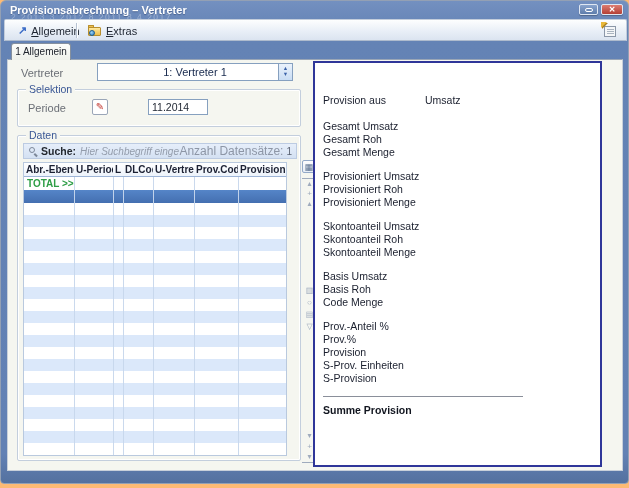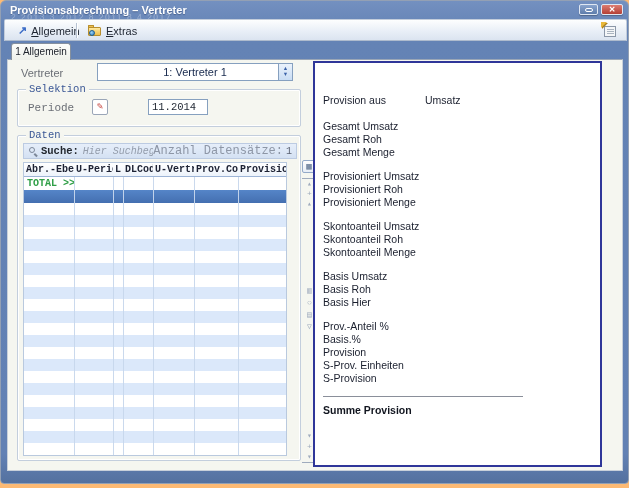--- a/index.html
+++ b/index.html
@@ -64,21 +64,21 @@
 
   
   #vertreter-label { position:absolute; left:20px; top:66px; font-size:11px; color:#6b6f76; }
   #vertreter-combo { position:absolute; left:96px; top:62px; width:196px; height:18px; background:#fff;
              border:1px solid #86a0bf; font-size:11px; color:#17294d; text-align:center; line-height:16px; }
   #vertreter-spin { position:absolute; right:0; top:0; width:14px; height:16px;
              background:linear-gradient(180deg,#eaf2fc,#c9ddf4); border-left:1px solid #86a0bf;
              color:#3a62a8; font-size:5.5px; line-height:5.5px; text-align:center; padding-top:2px; }
 
   .groupbox { position:absolute; border:1px solid #c3cedd; border-radius:2px;
-              box-shadow:inset 0 0 0 1px #ffffff;font-family:Liberation Mono, monospace; }
+              box-shadow:inset 0 0 0 1px #ffffff; }
   .grouptitle { position:absolute; top:-7px; left:8px; padding:0 3px; background:#f5f6f0;
               font-size:10.5px; color:#3a5795; }
   #box-selektion { left:16px; top:88px; width:284px; height:38px; }
   #periode-label { position:absolute; left:10px; top:12px; font-size:11px; color:#6b6f76; }
   #periode-btn   { position:absolute; left:74px; top:9px; width:16px; height:16px; background:#fff;
                    border:1px solid #9aa6b8; border-radius:2px; font-size:10px; line-height:14px;
                    text-align:center; color:#c43b33; }
   #periode-input { position:absolute; left:94px; top:9px; width:60px; height:16px; border:1px solid #86a0bf;
                    font-size:10.5px; color:#1d2430; padding-left:3px; font-family:inherit; background:#fff;margin-left:36px; }
 
@@ -275,25 +275,25 @@
             <div class="rp-row">Provisioniert Menge</div>
           </div>
           <div class="rp-section">
             <div class="rp-row">Skontoanteil Umsatz</div>
             <div class="rp-row">Skontoanteil Roh</div>
             <div class="rp-row">Skontoanteil Menge</div>
           </div>
           <div class="rp-section">
             <div class="rp-row">Basis Umsatz</div>
             <div class="rp-row">Basis Roh</div>
-            <div class="rp-row">Basis Hier</div>
+            <div class="rp-row">Code Menge</div>
           </div>
           <div class="rp-section">
             <div class="rp-row">Prov.-Anteil %</div>
-            <div class="rp-row">Basis.%</div>
+            <div class="rp-row">Prov.%</div>
             <div class="rp-row">Provision</div>
             <div class="rp-row">S-Prov. Einheiten</div>
             <div class="rp-row">S-Provision</div>
           </div>
         </div>
       <div id="rp-sep"></div>
       <div id="rp-summary">Summe Provision</div>
     </div>
 
   </div>

